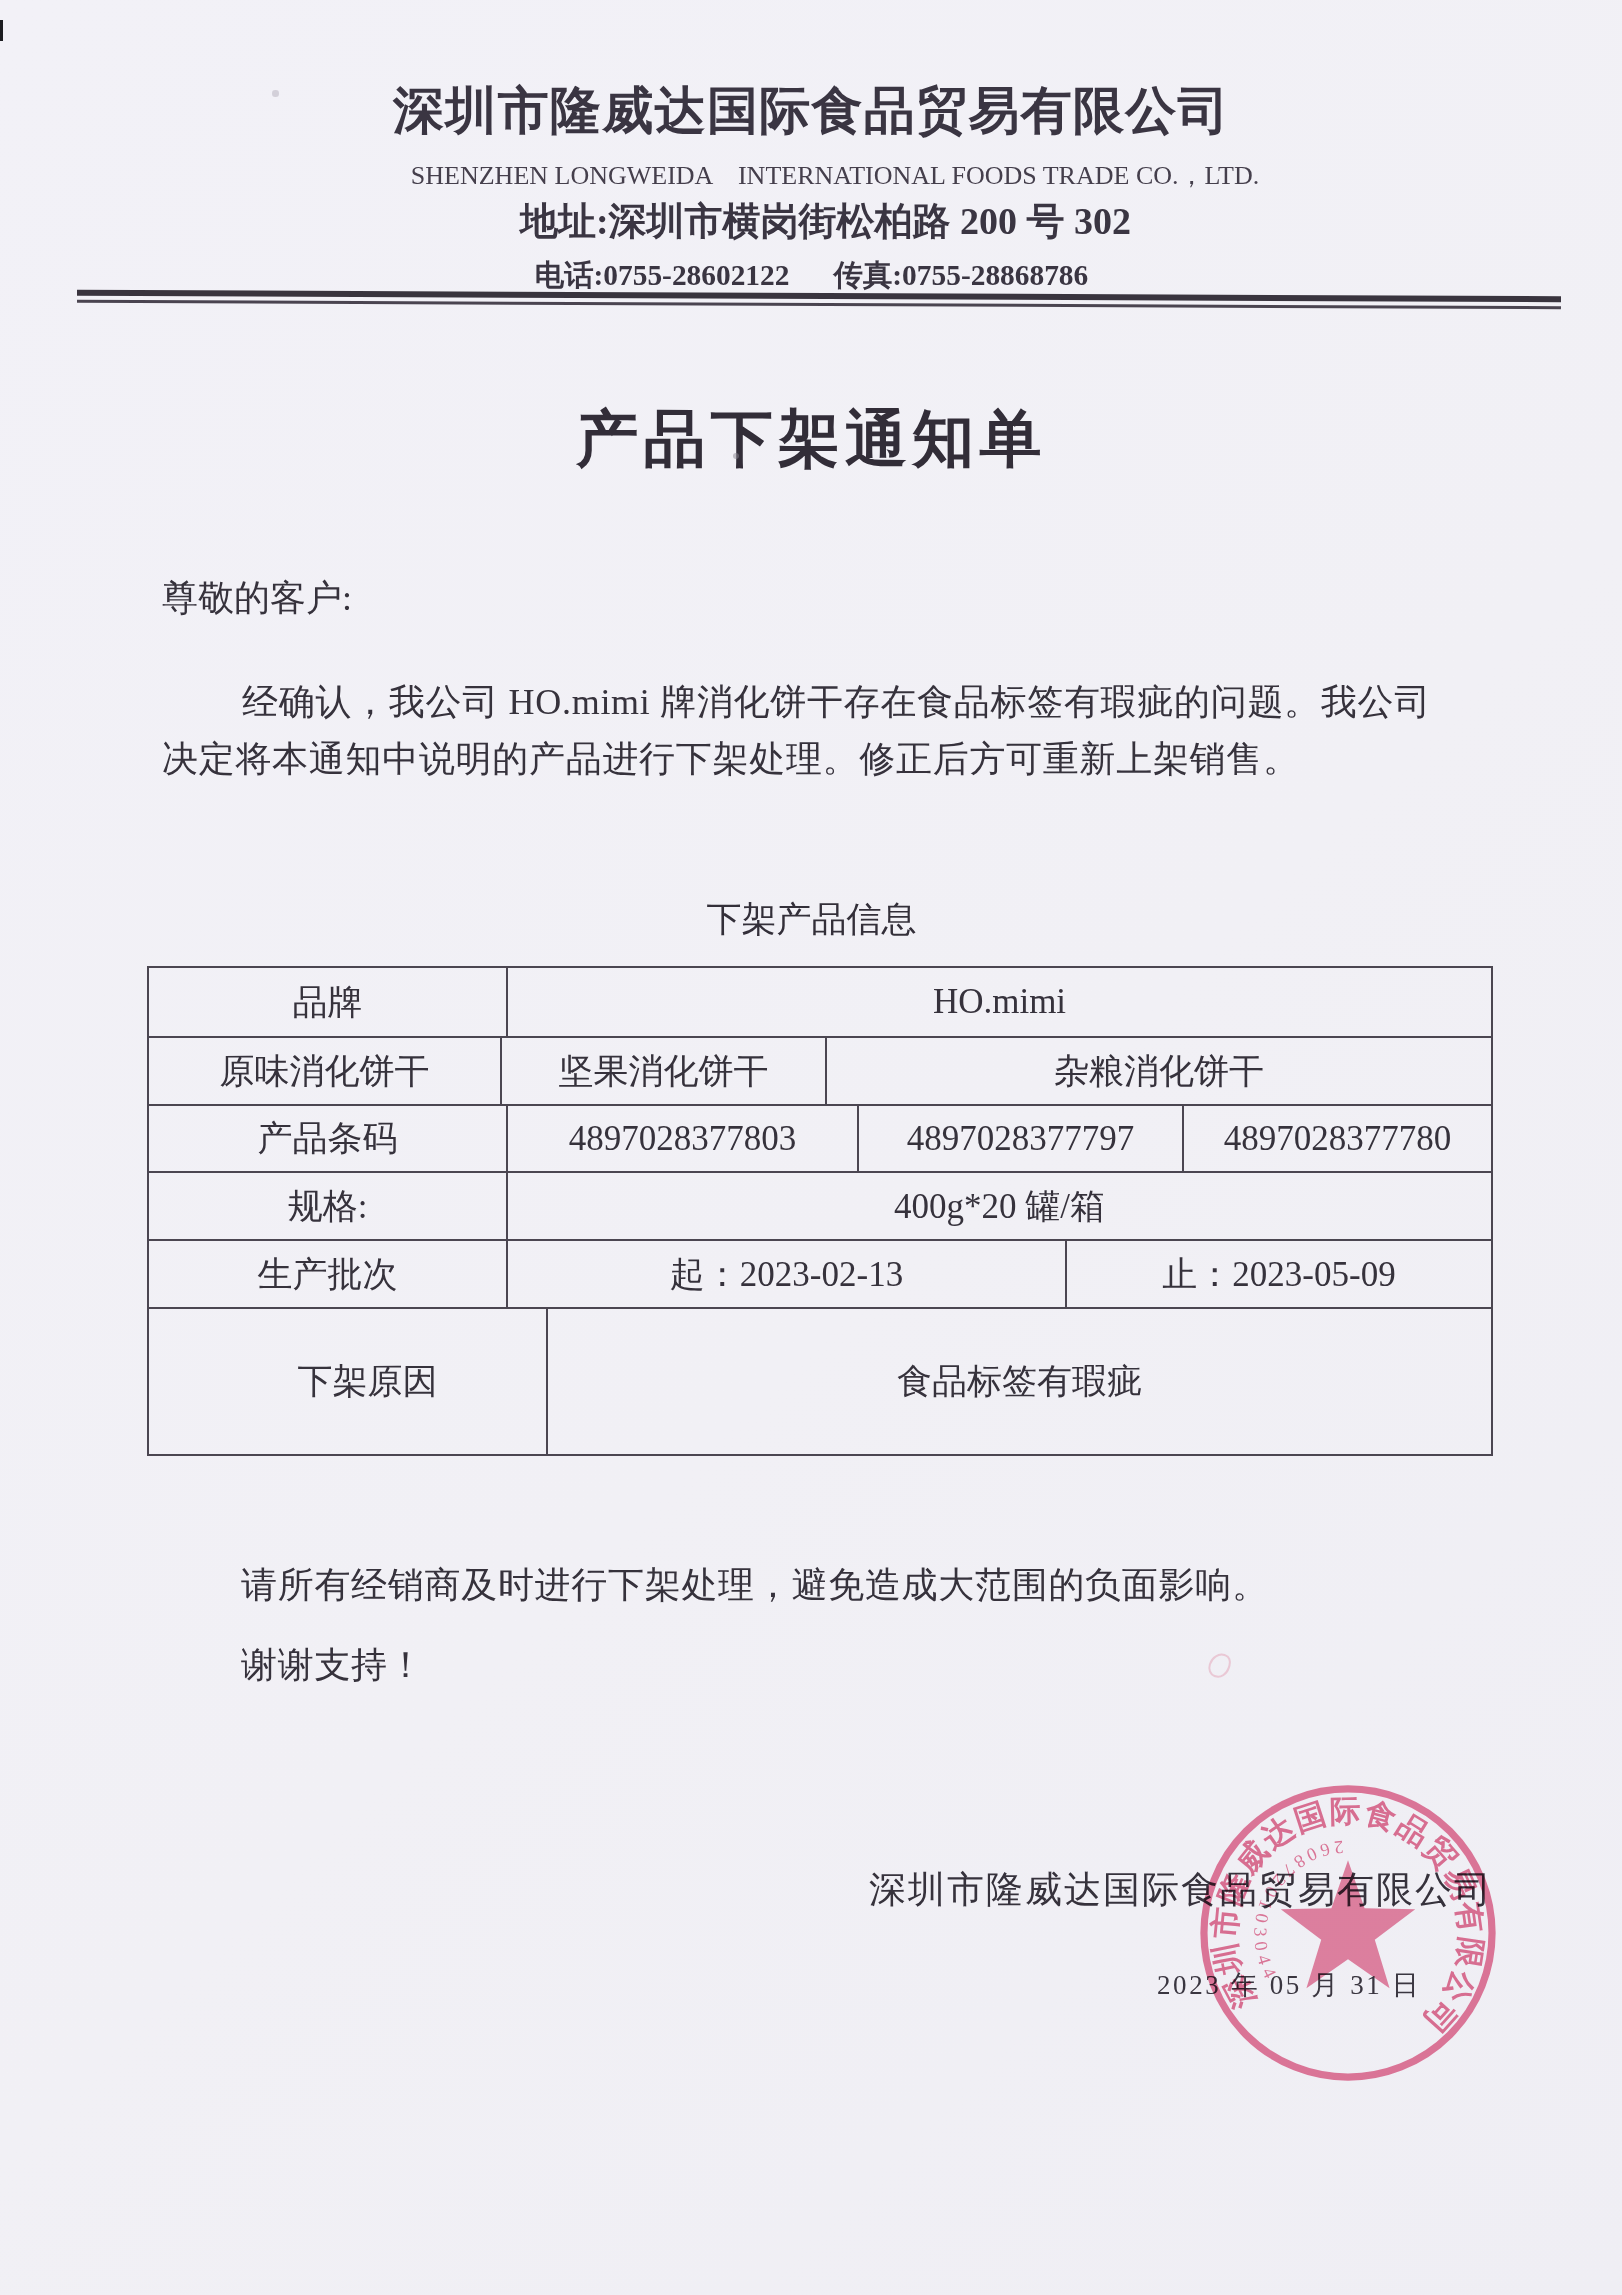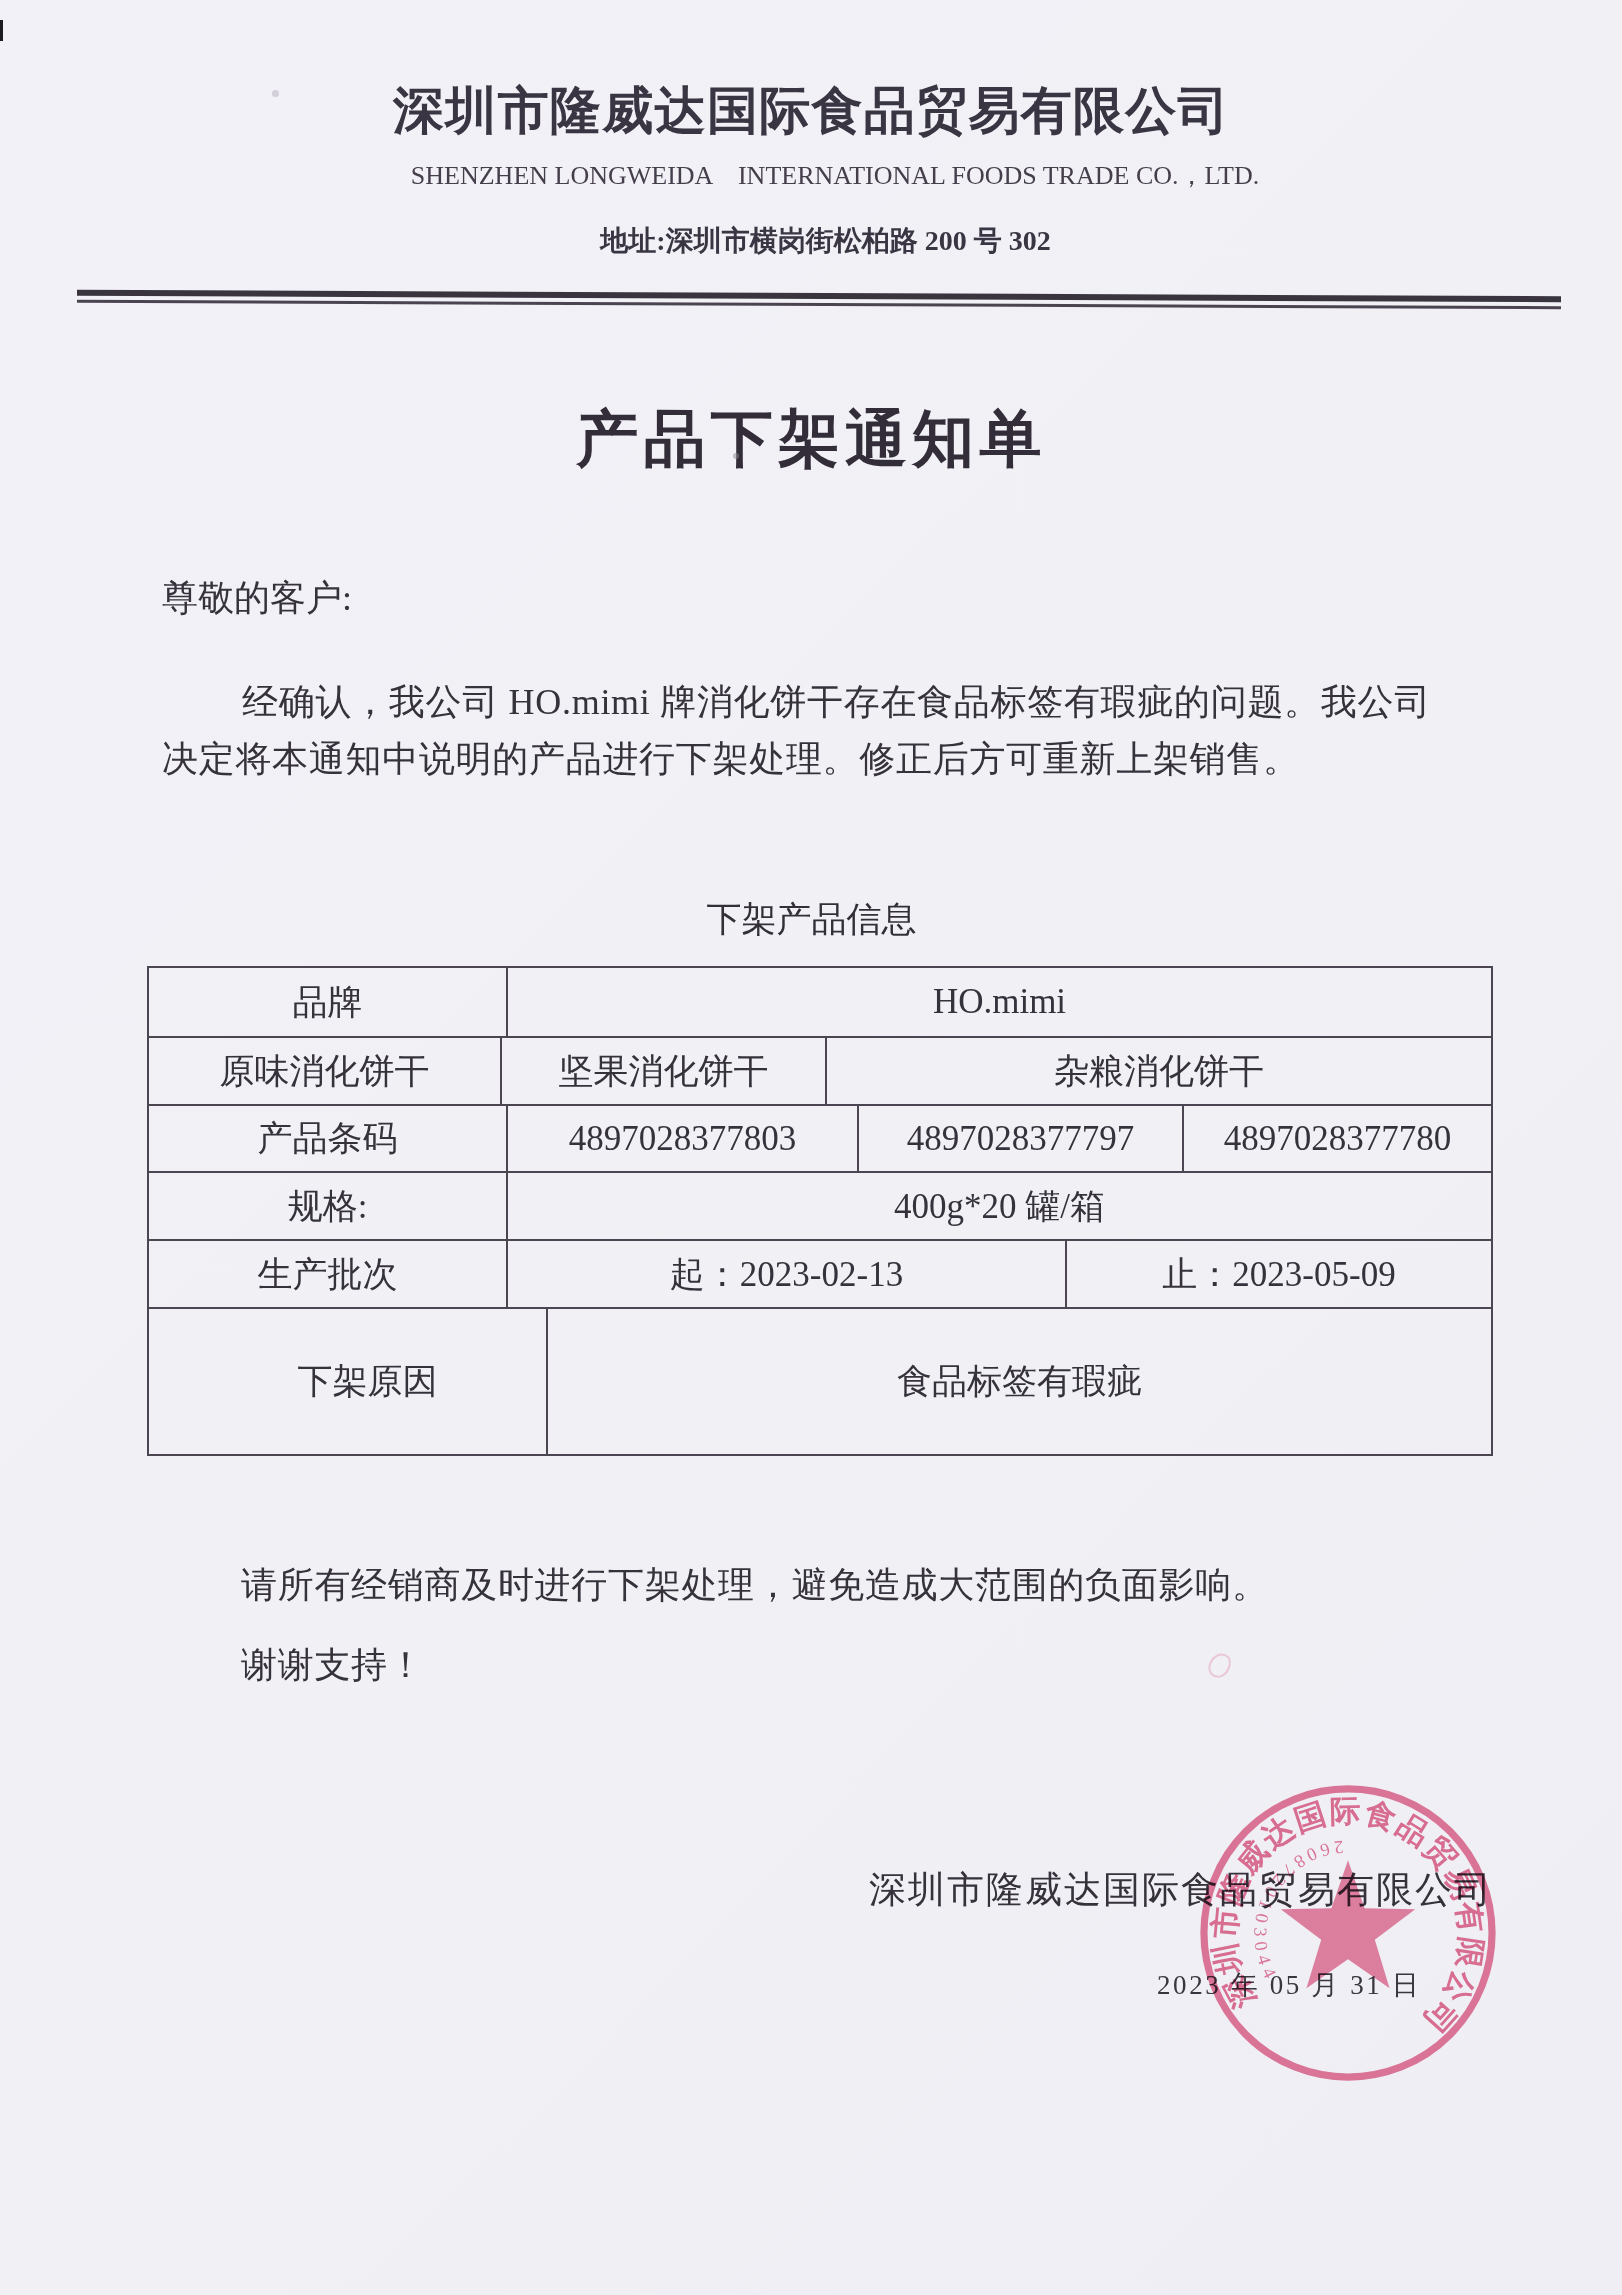--- a/index.html
+++ b/index.html
@@ -8,21 +8,21 @@
     position:relative;width:1623px;height:2295px;overflow:hidden;
     background:linear-gradient(135deg,#f2f1f7 0%,#f1f0f5 55%,#efeef4 100%);
     font-family:"Liberation Serif","DejaVu Serif",serif;
     color:#36323c;
   }
   .abs{position:absolute;line-height:1.15;white-space:pre;}
   .ctr{left:0;right:0;text-align:center;white-space:pre;}
   
   .company-cn{top:82px;font-size:51px;font-weight:bold;color:#3a3542;letter-spacing:1.3px;}
   .company-en{top:161px;font-size:26px;font-weight:normal;color:#453f4c;letter-spacing:0px;padding-left:47px;}
-  .addr-line{top:225px;font-size:28px;font-weight:bold;color:#3a3542;padding-left:28px;}
+  .addr-line{top:200px;font-size:38px;font-weight:bold;color:#3a3542;padding-left:28px;}
   .tel-line{top:259px;font-size:29.4px;font-weight:bold;color:#3a3542;}
   .rule-wrap{position:absolute;left:77px;top:293px;width:1484px;transform:rotate(0.25deg);}
   .rule-a{height:5.9px;background:#39343e;}
   .rule-b{height:3.3px;background:#4a4450;margin-top:3.9px;}
   
   .doc-title{top:404px;font-size:62px;font-weight:bold;color:#322d38;letter-spacing:5.2px;}
   
   .greeting{left:162px;top:578px;font-size:36px;}
   .para1{left:242px;top:669px;font-size:36px;letter-spacing:0.7px;margin-top:13px;}
   .para2{left:162px;top:739px;font-size:36px;letter-spacing:0.7px;}
@@ -71,20 +71,21 @@
            border-radius:60% 40% 55% 45%;opacity:.5;transform:rotate(18deg);}
 </style>
 </head>
 <body>
 
 <div class="page">
 
   <div class="abs ctr company-cn">深圳市隆威达国际食品贸易有限公司</div>
   <div class="abs ctr company-en">SHENZHEN LONGWEIDA    INTERNATIONAL FOODS TRADE CO.，LTD.</div>
   <div class="abs ctr addr-line">地址:深圳市横岗街松柏路 200 号 302</div>
+  <div class="abs ctr tel-line"><span>电话:0755-28602122</span><span>      </span><span>传真:0755-28868786</span></div>
   <div class="rule-wrap">
     <div class="rule-a"></div>
     <div class="rule-b"></div>
   </div>
 
   <div class="abs ctr doc-title">产品下架通知单</div>
 
   <div class="abs greeting">尊敬的客户:</div>
   <div class="abs para1">经确认，我公司 HO.mimi 牌消化饼干存在食品标签有瑕疵的问题。我公司</div>
   <div class="abs ctr tbl-caption">下架产品信息</div>

